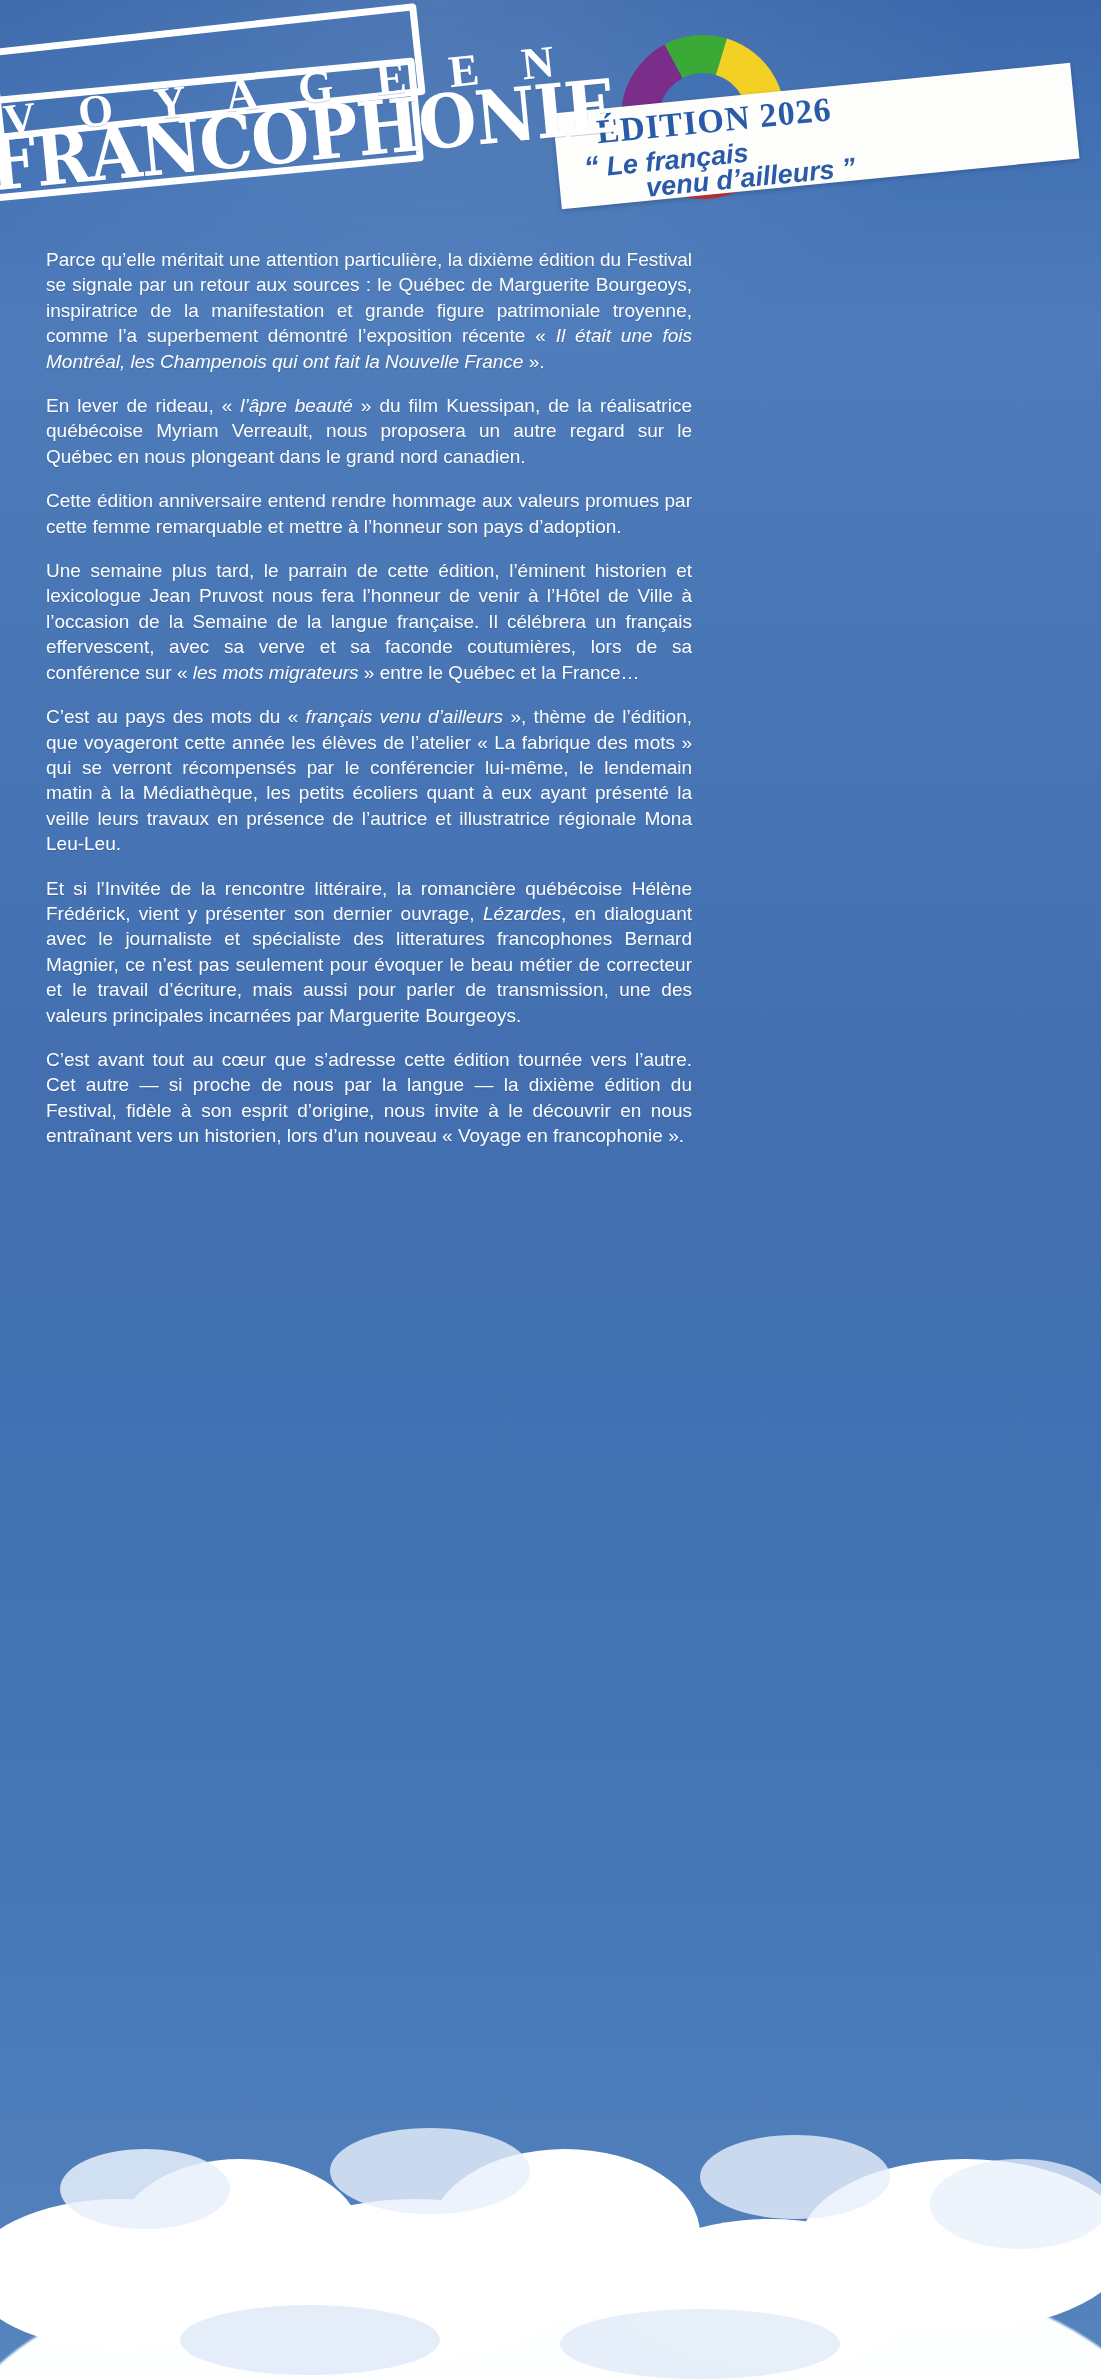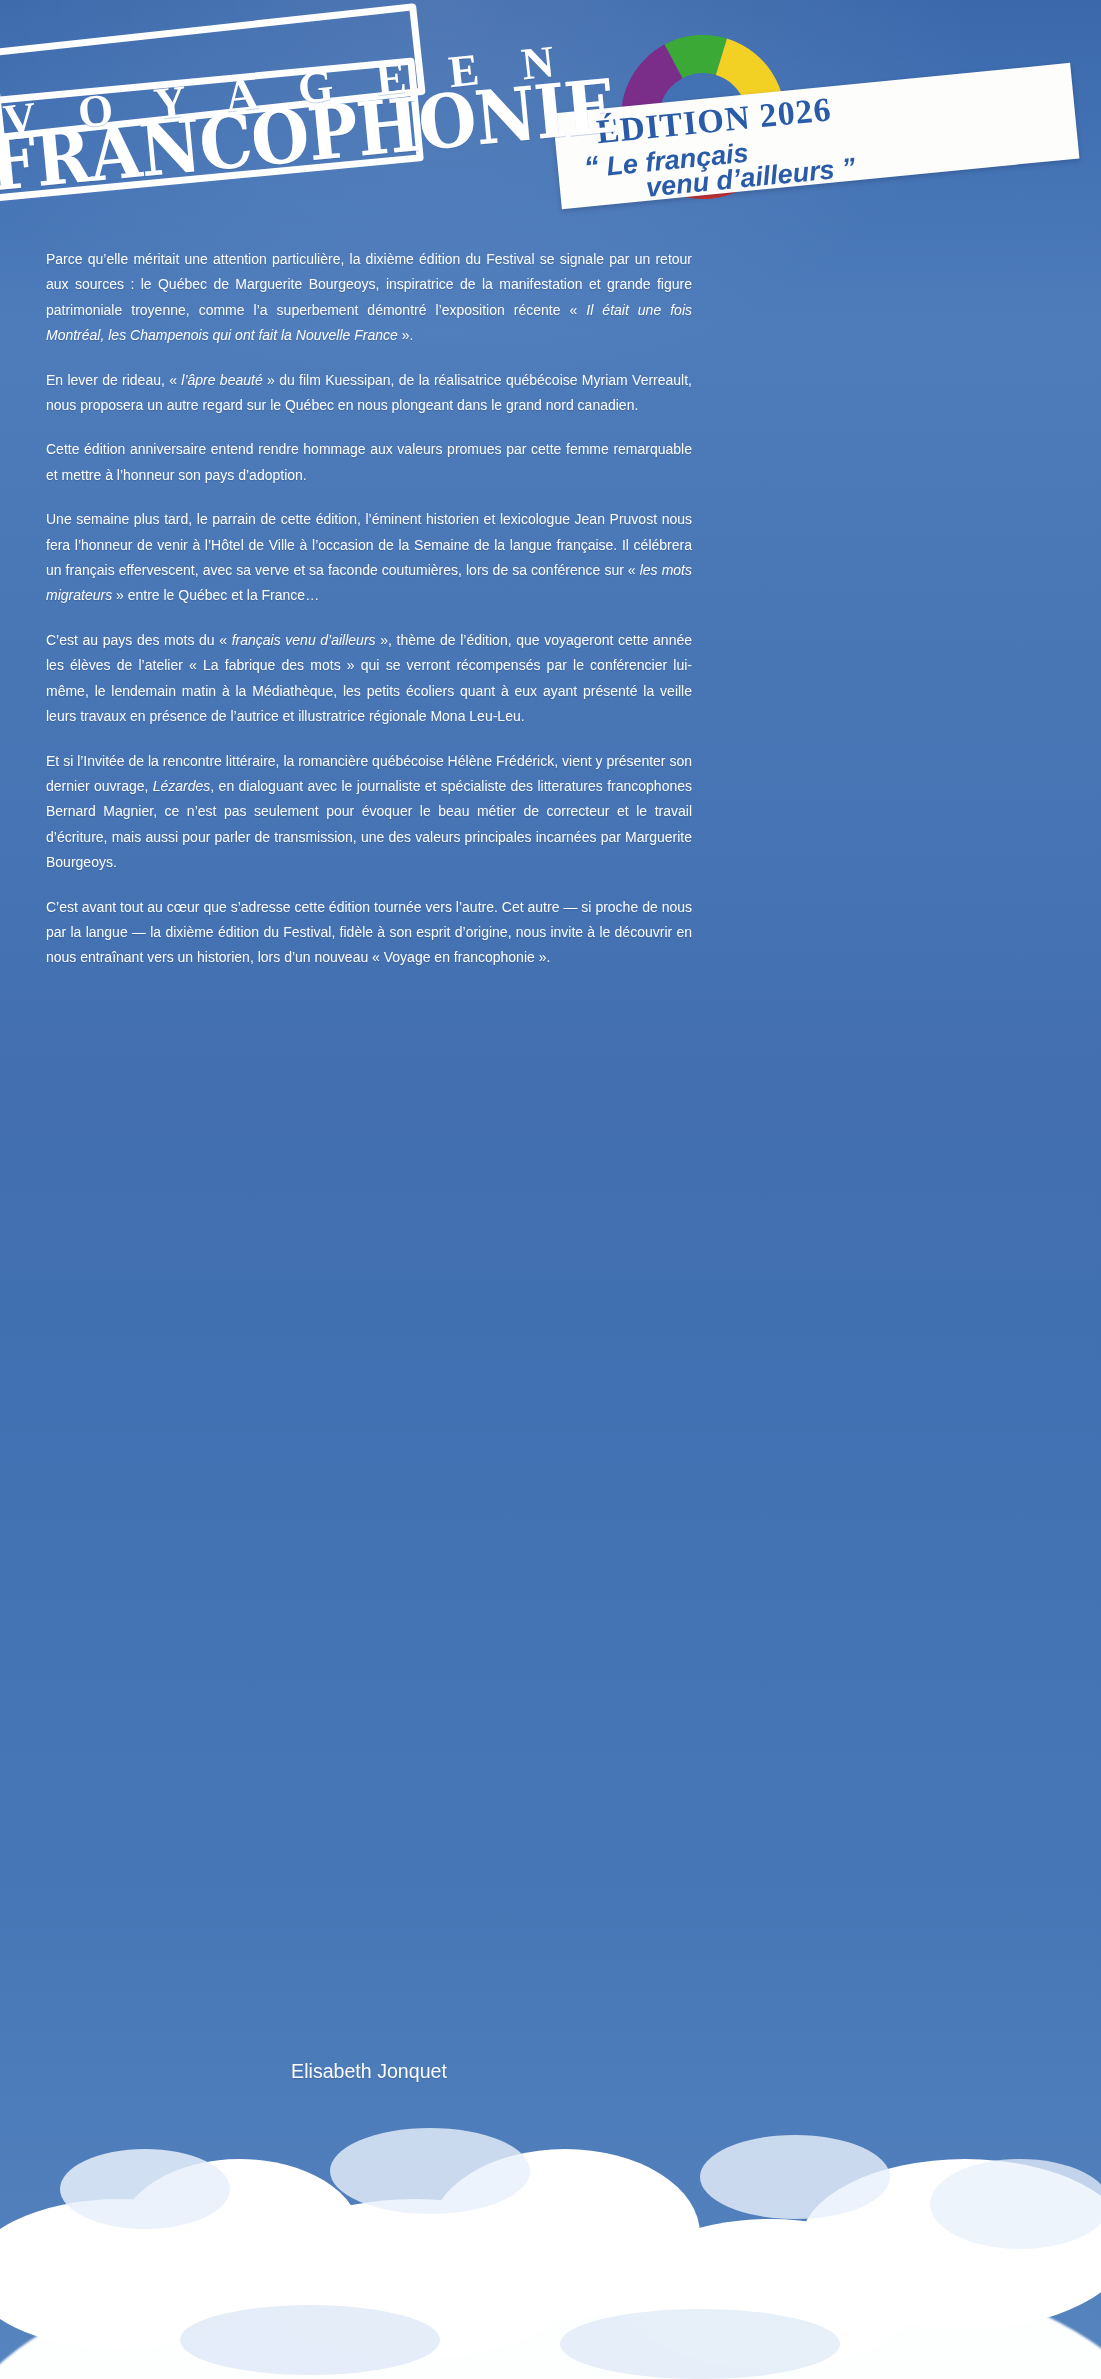--- a/index.html
+++ b/index.html
@@ -71,21 +71,21 @@
     font-size:27px;white-space:nowrap;line-height:1.12;
   }
   #badge .line2 .q{font-size:30px;}
   #badge .line3{
     position:absolute;left:86px;top:68px;color:#2a5ba8;font-weight:700;font-style:italic;
     font-size:27px;white-space:nowrap;
   }
   
   #content{
     position:absolute;left:46px;top:247px;width:646px;
-    color:#ffffff;font-size:14px;line-height:25.4px;
+    color:#ffffff;font-size:19px;line-height:25.4px;
     text-align:justify;
     text-shadow:0 1px 1px rgba(30,60,110,.30);
   }
   #content p{margin:0 0 19px 0;}
   #content i{font-style:italic;}
   #sign{
     position:absolute;left:46px;top:2059px;width:646px;text-align:center;
     color:#ffffff;font-size:19.6px;line-height:25.6px;
     text-shadow:0 1px 1px rgba(30,60,110,.30);
   }
@@ -143,14 +143,13 @@
     <p><span>Parce qu’elle méritait une attention particulière, la dixième édition du Festival se signale par un retour aux sources : le Québec de Marguerite Bourgeoys, inspiratrice de la manifestation et grande figure patrimoniale troyenne,  comme l’a superbement démontré l’exposition récente « </span><i>Il était une fois Montréal, les Champenois qui ont fait la Nouvelle France</i><span> ».</span></p>
     <p><span>En lever de rideau, « </span><i>l’âpre beauté</i><span> » du film Kuessipan, de la réalisatrice québécoise Myriam Verreault, nous proposera un autre regard sur le Québec en nous plongeant dans le grand nord canadien.</span></p>
     <p><span>Cette édition anniversaire entend rendre hommage aux valeurs promues par cette femme remarquable et mettre à l’honneur son pays d’adoption.</span></p>
     <p><span>Une semaine plus tard, le parrain de cette édition, l’éminent historien et lexicologue Jean Pruvost nous fera l’honneur de venir à l’Hôtel de Ville à l’occasion de la Semaine de la langue française. Il célébrera un français effervescent, avec sa verve et sa faconde coutumières, lors de sa conférence sur « </span><i>les mots migrateurs</i><span> » entre le Québec et la France…</span></p>
     <p><span>C’est au pays des mots du « </span><i>français venu d’ailleurs</i><span> », thème de l’édition, que voyageront cette année les élèves de l’atelier « La fabrique des mots » qui se verront récompensés par le conférencier lui-même, le lendemain matin à la Médiathèque, les petits  écoliers quant à eux ayant présenté la veille leurs travaux en présence de l’autrice et illustratrice régionale Mona Leu-Leu.</span></p>
     <p><span>Et si l’Invitée de la rencontre littéraire, la romancière québécoise Hélène Frédérick, vient y présenter son dernier ouvrage, </span><i>Lézardes</i><span>, en dialoguant avec le journaliste et spécialiste des litteratures francophones Bernard Magnier, ce n’est pas seulement pour évoquer le beau métier de correcteur et le travail d’écriture, mais aussi pour parler de transmission, une des valeurs principales incarnées par Marguerite Bourgeoys.</span></p>
     <p><span>C’est avant tout au cœur que s’adresse cette édition tournée vers l’autre. Cet autre — si proche de nous par la langue — la dixième édition du Festival, fidèle à son esprit d’origine, nous invite à le découvrir en nous entraînant vers un historien, lors d’un nouveau « Voyage en francophonie ».</span></p>
   </div>
 
 <div id="sign">
-  <div>Elisabeth Jonquet</div>
 </div>
 
 </body></html>

